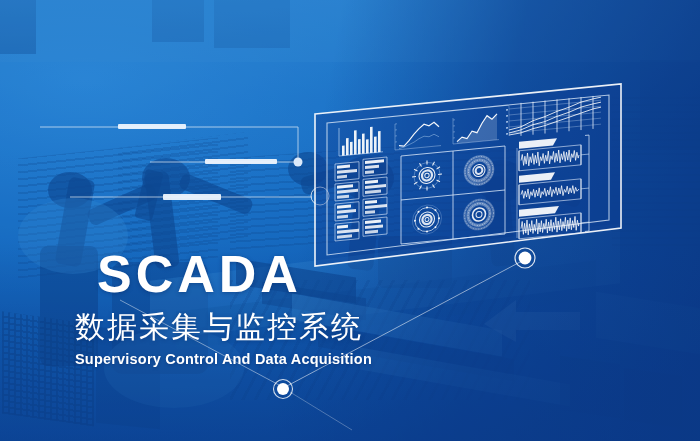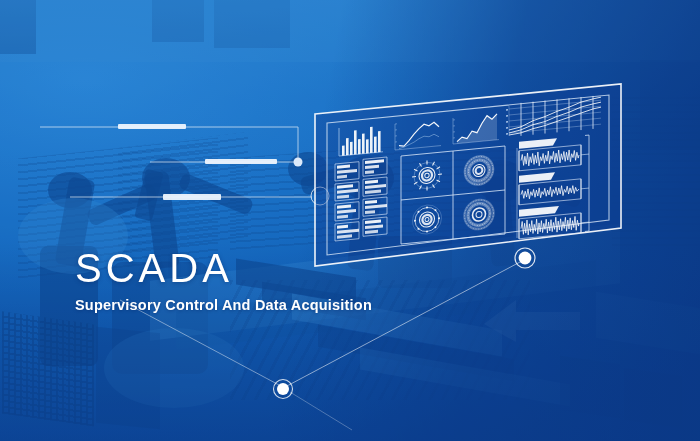--- a/index.html
+++ b/index.html
@@ -33,22 +33,22 @@
 
   
   .net{position:absolute;inset:0;}
 
   
   #screen{position:absolute;left:303px;top:78px;width:320px;height:196px;}
   .scr-svg{position:absolute;left:0;top:0;}
 
   
   #titleblock{position:absolute;left:75px;top:248px;}
-  .t-main{font-size:40px;letter-spacing:4px;color:#ffffff;line-height:1;font-weight:400;
-          text-shadow:0 1px 4px rgba(6,40,100,.45);}
+  .t-main{font-size:52px;letter-spacing:4px;color:#ffffff;line-height:1;font-weight:700;
+          text-shadow:0 1px 4px rgba(6,40,100,.45);margin-left:22px;}
   .t-cn{font-size:30px;letter-spacing:2px;color:#ffffff;line-height:1;margin-top:12px;font-weight:400;
         font-family:"DejaVu Sans","Liberation Sans",sans-serif;text-shadow:0 1px 4px rgba(6,40,100,.45);}
   .t-sub{font-size:14.5px;letter-spacing:.2px;color:#ffffff;line-height:1;margin-top:10px;font-weight:bold;
          text-shadow:0 1px 3px rgba(6,40,100,.45);}
 </style>
 </head>
 <body>
 
 <div id="stage">
 
@@ -402,16 +402,17 @@
 
   <svg width="700" height="441" style="position:absolute;left:0;top:0;pointer-events:none;">
     <g>
       <circle cx="283" cy="389" r="9.5" fill="none" stroke="#ffffff" stroke-width="1.1" opacity=".8"></circle>
       <circle cx="283" cy="389" r="6" fill="#ffffff"></circle>
     </g>
   </svg>
 
   <div id="titleblock">
     <div class="t-main">SCADA</div>
+    <div class="t-cn">数据采集与监控系统</div>
     <div class="t-sub">Supervisory Control And Data Acquisition</div>
   </div>
 
 </div>
 
 </body></html>

